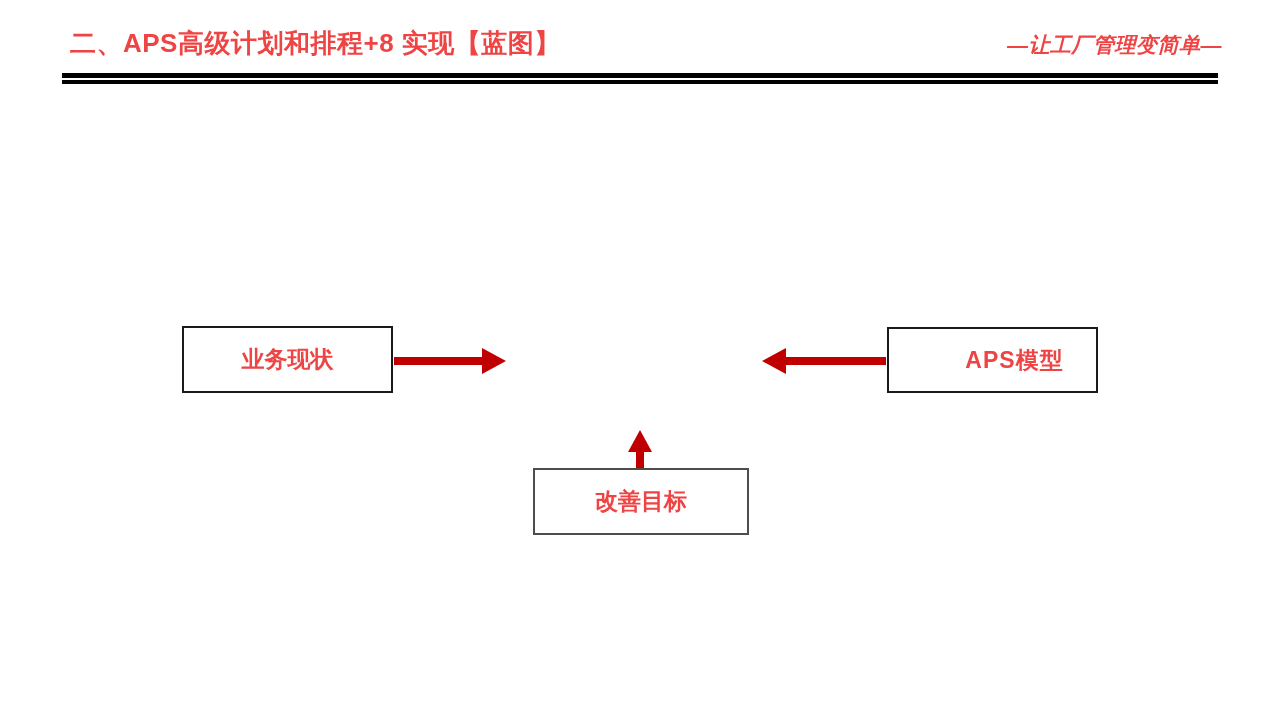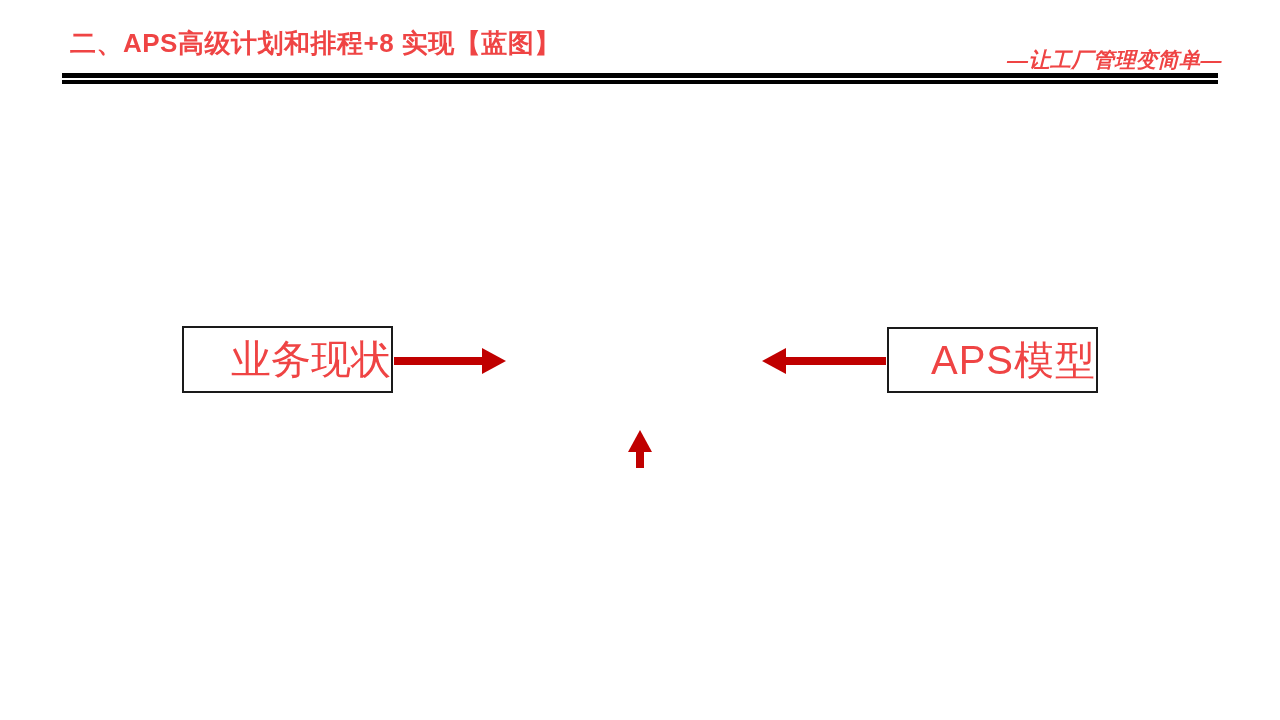--- a/index.html
+++ b/index.html
@@ -12,38 +12,38 @@
     color:#ef4444;
   }
   
   .page-title{
     position:absolute;left:70px;top:26px;
     font-size:26px;font-weight:bold;
     letter-spacing:0.5px;
     white-space:nowrap;
   }
   .slogan{
-    position:absolute;right:58px;top:46px;
+    position:absolute;right:58px;top:31px;
     font-size:21px;font-weight:bold;font-style:italic;
     letter-spacing:0.5px;
     white-space:nowrap;
   }
   .header-divider{
     position:absolute;left:62px;top:73px;
     width:1156px;height:2px;
     border-top:5px solid #000000;
     border-bottom:4px solid #000000;
     background:#ffffff;
   }
   
   .dbox{
     position:absolute;
     background:#ffffff;
-    display:flex;align-items:center;justify-content:flex-end;
-    font-size:40px;font-weight:normal;
+    display:flex;align-items:center;justify-content:center;
+    font-size:23px;font-weight:bold;
     white-space:nowrap;
     box-sizing:border-box;
   }
   .box-left  {left:182px;top:326px;width:211px;height:67px;border:2.5px solid #1a1a1a;}
   .box-right {left:887px;top:327px;width:211px;height:66px;border:2.5px solid #1a1a1a;letter-spacing:1px;padding-left:44px;}
   .box-bottom{left:533px;top:468px;width:216px;height:67px;border:2px solid #4d4d4d;}
   
   .arrow-part{position:absolute;}
   .tail{background:#C00000;}
   .head{width:0;height:0;}
@@ -78,20 +78,23 @@
   <div class="header-divider"></div>
 
   <div class="dbox box-left">
     <span>业务现状</span>
   </div>
 
   <div class="dbox box-right">
     <span>APS模型</span>
   </div>
 
+  <div class="dbox box-bottom">
+    <span>改善目标</span>
+  </div>
 
   <div>
     <div class="arrow-part tail a-right-tail"></div>
     <div class="arrow-part head a-right-head"></div>
   </div>
 
   <div>
     <div class="arrow-part head a-left-head"></div>
     <div class="arrow-part tail a-left-tail"></div>
   </div>

